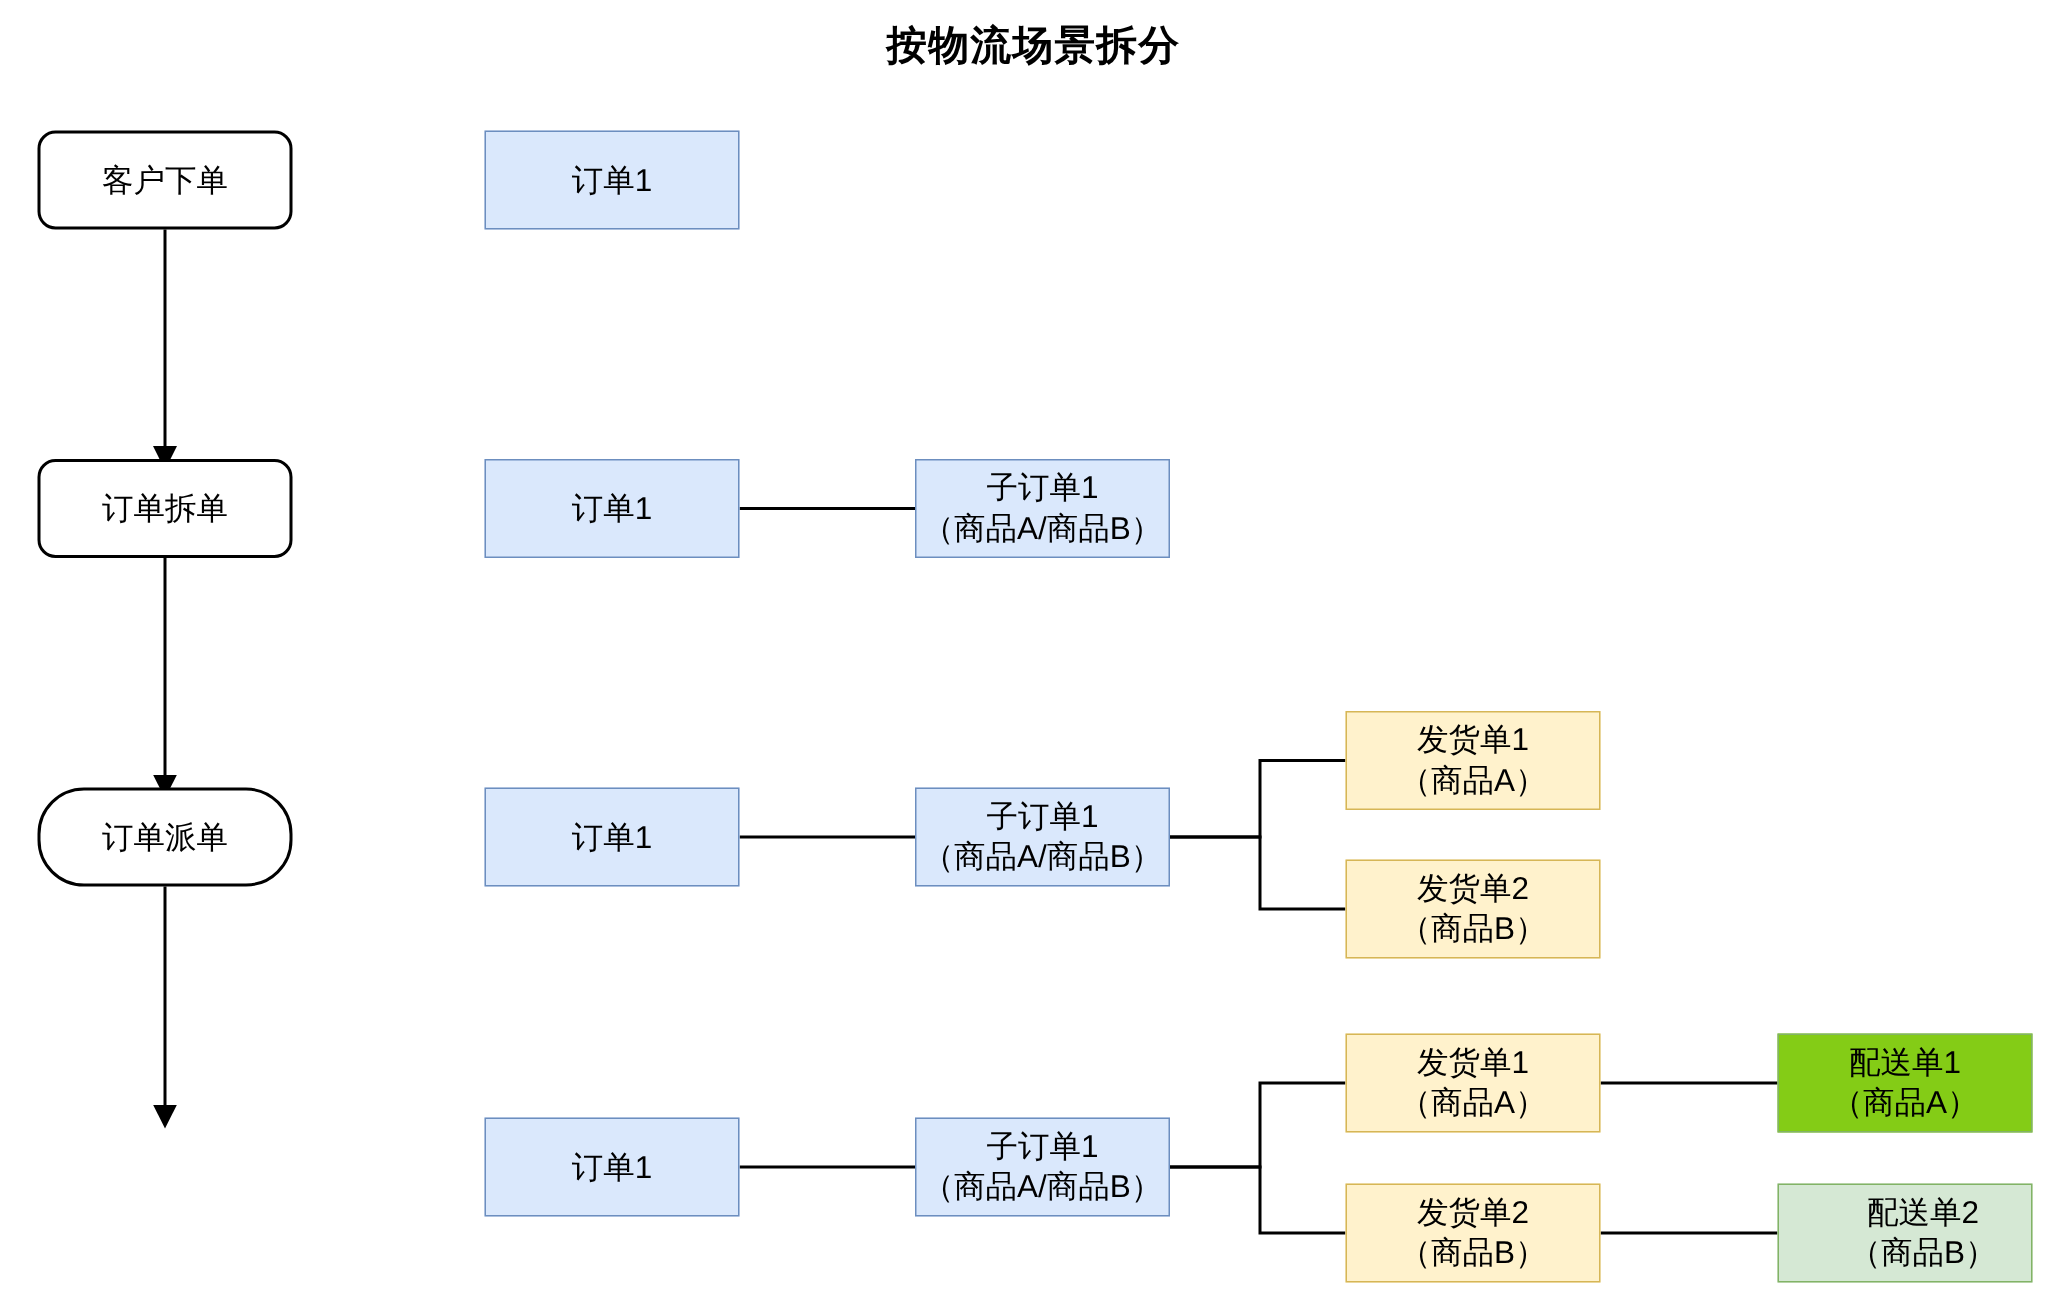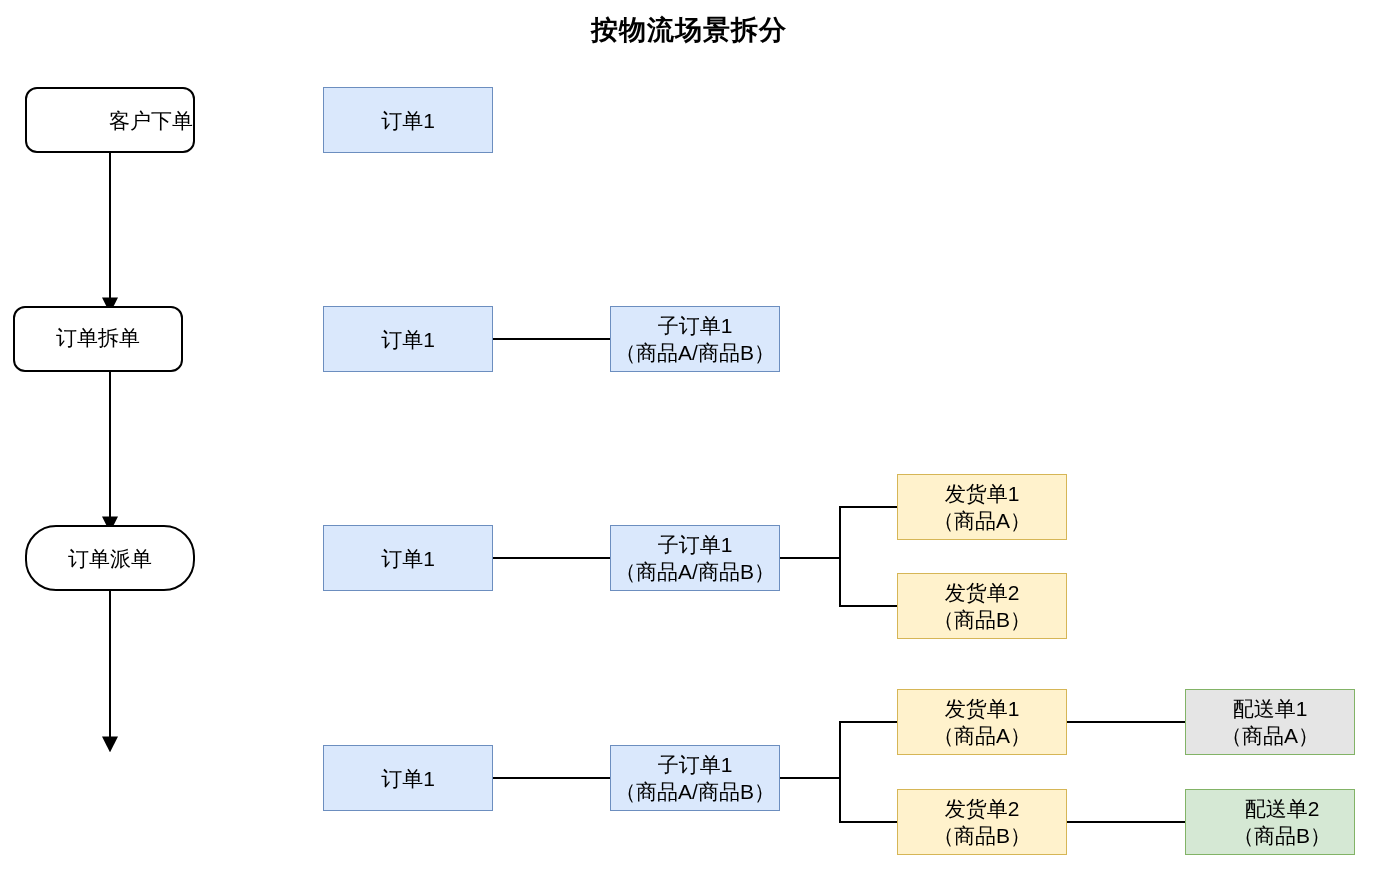--- a/index.html
+++ b/index.html
@@ -44,21 +44,21 @@
     line-height: 27px;
     white-space: nowrap;
   }
   .node.stage {
     border: 2px solid #000;
     border-radius: 12px;
     background: #ffffff;
   }
   
   .pos-stage1 { left: 25px;  top: 87px;  }
-  .pos-stage2 { left: 13px;  top: 306px; font-family: Liberation Mono, monospace; }
+  .pos-stage2 { left: 25px;  top: 306px; }
   .pos-stage3 { left: 25px;  top: 525px; }
   .pos-stage4 { left: 25px;  top: 745px; }
 
   .pos-r1-order    { left: 323px;  top: 87px;  }
   .pos-r2-order    { left: 323px;  top: 306px; }
   .pos-r2-suborder { left: 610px;  top: 306px; }
   .pos-r3-order    { left: 323px;  top: 525px; }
   .pos-r3-suborder { left: 610px;  top: 525px; }
   .pos-r3-ship1    { left: 897px;  top: 474px; }
   .pos-r3-ship2    { left: 897px;  top: 573px; }
@@ -93,21 +93,21 @@
     <polyline points="780,558 840,558 840,507 897,507"></polyline>
     <polyline points="780,558 840,558 840,606 897,606"></polyline>
 
     <line x1="493" y1="778" x2="610" y2="778"></line>
     <polyline points="780,778 840,778 840,722 897,722"></polyline>
     <polyline points="780,778 840,778 840,822 897,822"></polyline>
     <line x1="1067" y1="722" x2="1185" y2="722"></line>
     <line x1="1067" y1="822" x2="1185" y2="822"></line>
   </svg>
 
-  <div class="node stage pos-stage1" style="background: rgb(255, 255, 255); border-color: rgb(0, 0, 0); align-items: flex-end;">
+  <div class="node stage pos-stage1" style="background: rgb(255, 255, 255); border-color: rgb(0, 0, 0);">
     <span>客户下单</span>
   </div>
   <div class="node stage pos-stage2" style="background: rgb(255, 255, 255); border-color: rgb(0, 0, 0);">
     <span>订单拆单</span>
   </div>
   <div class="node stage pos-stage3" style="background: rgb(255, 255, 255); border-color: rgb(0, 0, 0); border-radius: 31px;">
     <span>订单派单</span>
   </div>
 
   <div class="node pos-r1-order" style="background: rgb(218, 232, 252); border-color: rgb(108, 142, 191);">
@@ -146,21 +146,21 @@
     <span>（商品A/商品B）</span>
   </div>
   <div class="node pos-r4-ship1" style="background: rgb(255, 242, 204); border-color: rgb(214, 182, 86);">
     <span>发货单1</span>
     <span>（商品A）</span>
   </div>
   <div class="node pos-r4-ship2" style="background: rgb(255, 242, 204); border-color: rgb(214, 182, 86);">
     <span>发货单2</span>
     <span>（商品B）</span>
   </div>
-  <div class="node pos-r4-deliver1" style="background: #e5e5e5; border-color: rgb(130, 179, 102);">
+  <div class="node pos-r4-deliver1" style="background: #84cc16; border-color: rgb(130, 179, 102);">
     <span>配送单1</span>
     <span>（商品A）</span>
   </div>
   <div class="node pos-r4-deliver2" style="background: rgb(213, 232, 212); border-color: rgb(130, 179, 102); padding-left: 24px;">
     <span>配送单2</span>
     <span>（商品B）</span>
   </div>
 
 </div>
 

